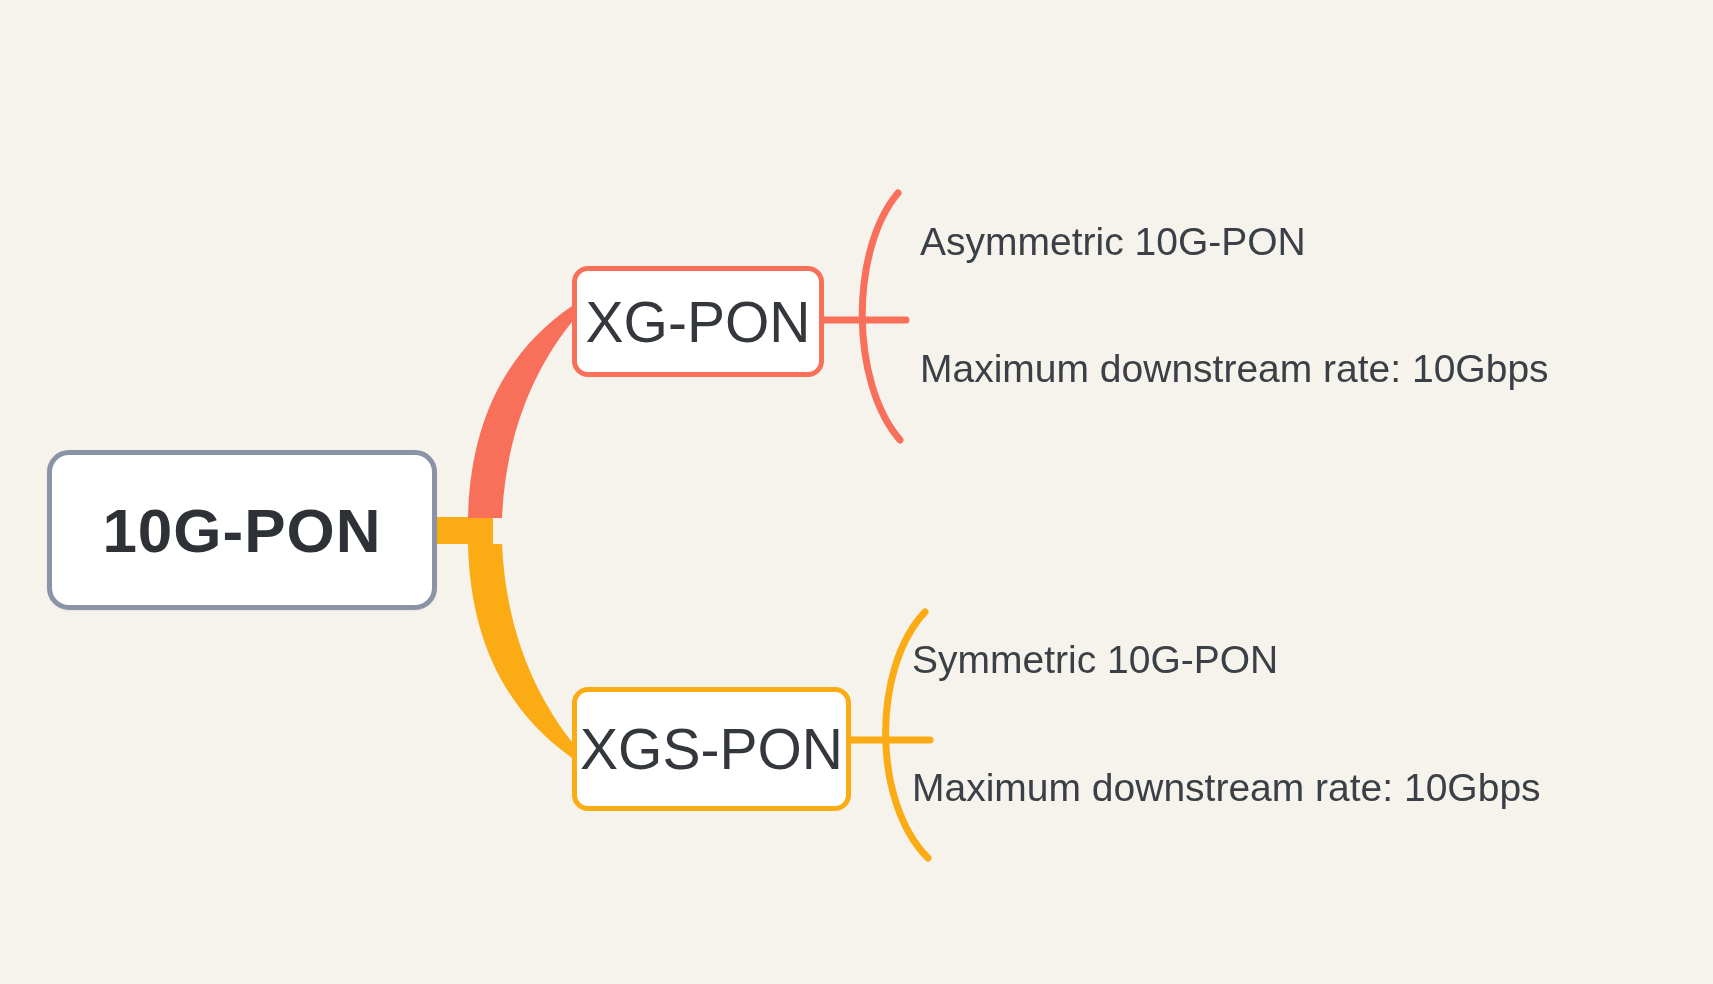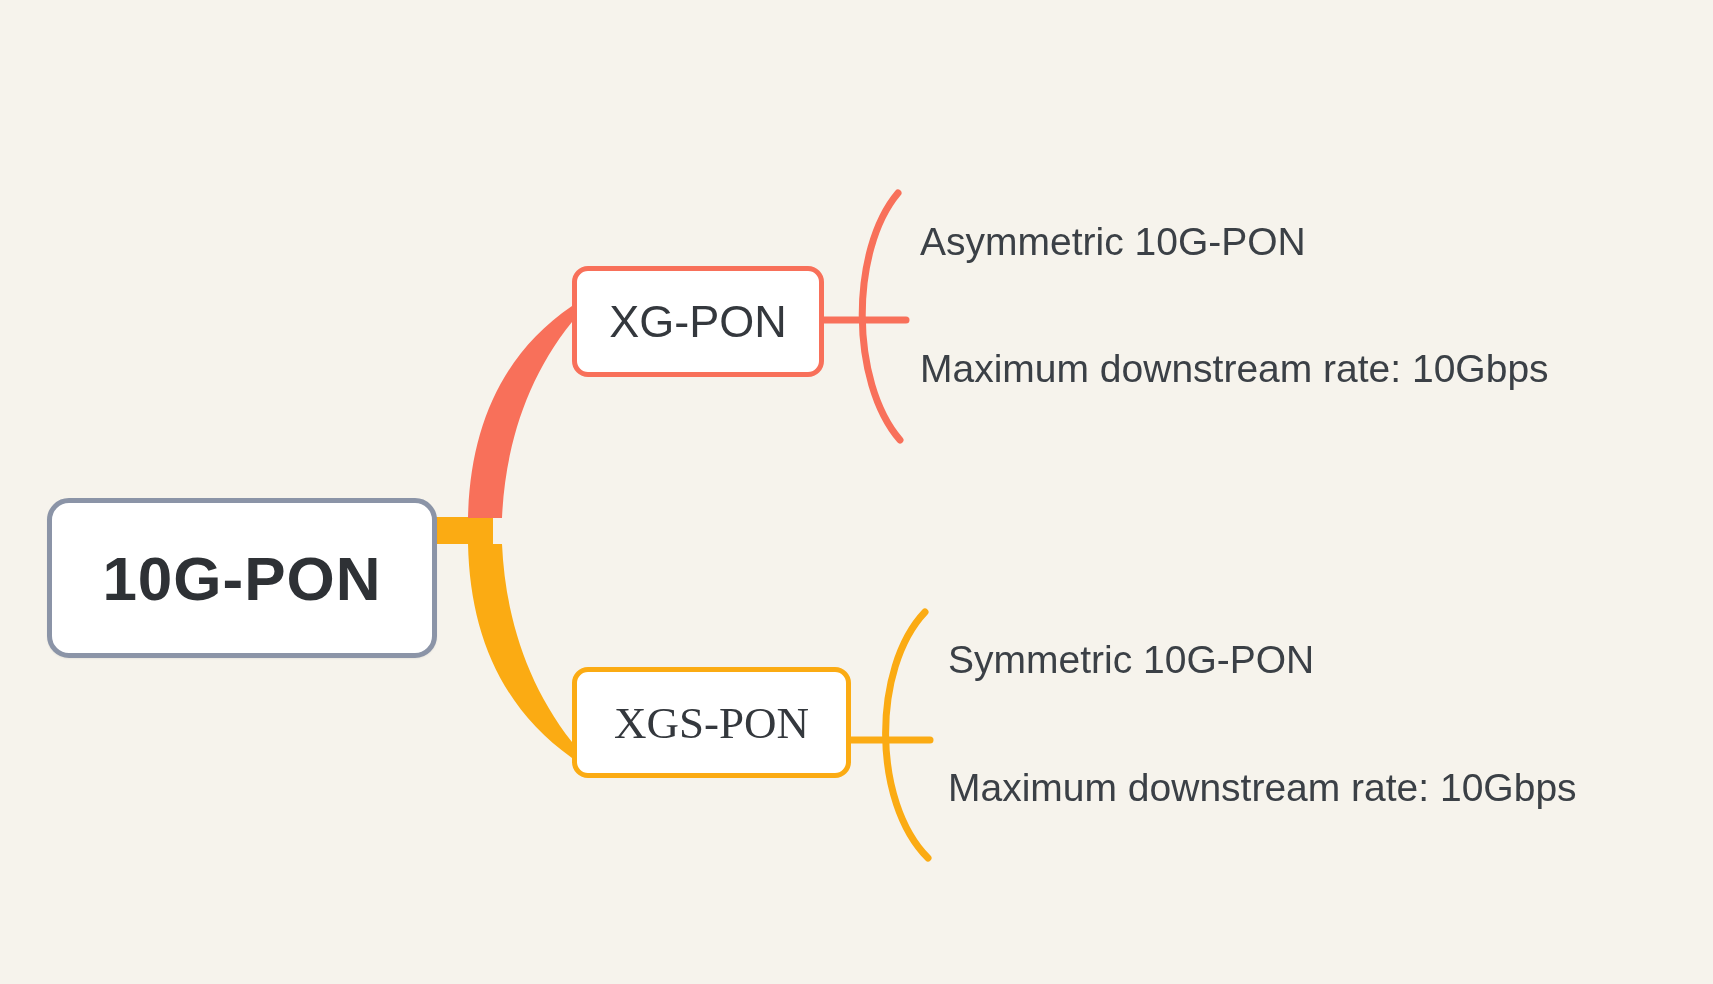--- a/index.html
+++ b/index.html
@@ -42,57 +42,55 @@
     align-items:center;
     justify-content:center;
     z-index:2;
     cursor:pointer;
   }
   .root-node{
     left:47px;top:450px;width:390px;height:160px;
     border:5px solid var(--root-border);
     border-radius:22px;
     box-shadow:0 1px 2px rgba(0,0,0,0.06);
-    margin-top:48px;
   }
   .root-node .node-label{
     font-size:62px;
     font-weight:bold;
     color:var(--root-text);
     letter-spacing:1px;
   }
   .branch-node{
     border-radius:16px;
     border:5px solid;
   }
   .branch-node .node-label{
-    font-size:45px;
+    font-size:57px;
     color:var(--node-text);
   }
   .branch1-node{
     left:572px;top:266px;width:252px;height:111px;
     border-color:var(--branch1);
   }
   .branch2-node{
-    left:572px;top:667px;width:279px;height:111px;
+    left:572px;top:687px;width:279px;height:124px;
     border-color:var(--branch2);
-    font-family:Liberation Serif, serif;
   }
   .leaf{
     position:absolute;
     transform:translateY(-50%);
     font-size:39px;
     color:var(--leaf-text);
     white-space:nowrap;
     z-index:2;
     cursor:pointer;
     margin-top:48px;
   }
   .leaf.b1{left:920px;}
-  .leaf.b2{left:948px;}
+  .leaf.b2{left:912px;}
 </style>
 </head>
 <body>
 
 <div class="canvas">
 
   <svg class="connectors" viewBox="0 0 1713 984" xmlns="http://www.w3.org/2000/svg">
 
     <rect class="fill-b2" x="433" y="517" width="60" height="27"></rect>
 

